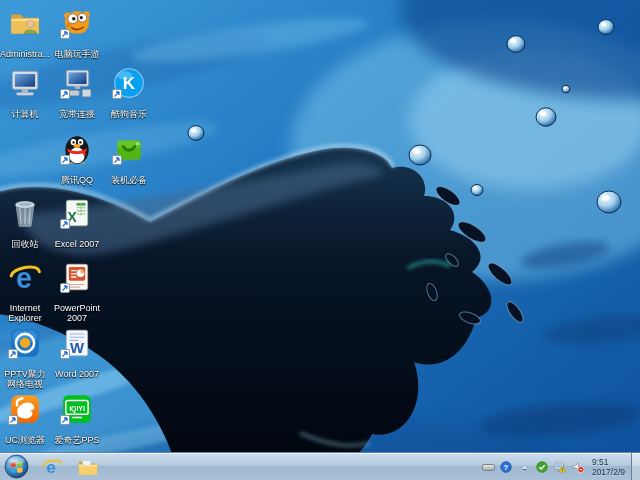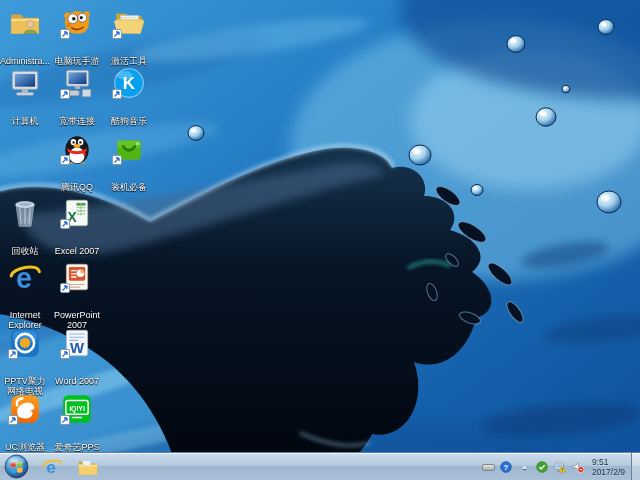--- a/index.html
+++ b/index.html
@@ -6,21 +6,21 @@
   .stage{position:relative;width:640px;height:480px;overflow:hidden;
          font-family:"Liberation Sans","DejaVu Sans",sans-serif;}
   .wall{position:absolute;left:0;top:0;width:640px;height:480px;}
   
   .dicon{position:absolute;width:50px;text-align:center;cursor:default;}
   .art{position:relative;width:34px;height:34px;margin:0 auto;}
   .art svg{width:34px;height:34px;display:block;}
   .sc{position:absolute;left:0px;bottom:1px;width:10px;height:10px;background:#fff;
       border:1px solid #8899aa;border-radius:2px;box-sizing:border-box;}
   .sc svg{width:8px;height:8px;display:block;}
-  .lbl{margin-top:16px;font-size:9px;line-height:1.15;color:#fff;
+  .lbl{margin-top:9px;font-size:9px;line-height:1.15;color:#fff;
        text-shadow:0 1px 1px rgba(0,0,0,.95),0 0 2px rgba(0,0,0,.8);word-wrap:break-word;}
   
   .taskbar{position:absolute;left:0;bottom:0;width:640px;height:28px;
            background:linear-gradient(180deg,#cdddec 0%,#b4cade 45%,#9fb8d0 50%,#aac0d7 100%);
            border-top:1px solid #63809c;box-shadow:inset 0 1px 0 #e9f3fb;box-sizing:border-box;}
   .orb{position:absolute;left:4px;top:1px;width:25px;height:25px;cursor:pointer;}
   .tbtn{position:absolute;top:3px;width:24px;height:22px;cursor:pointer;}
   .tbtn svg{width:22px;height:22px;display:block;margin:0 auto;}
   .tray{position:absolute;right:13px;top:0;height:28px;display:flex;align-items:center;gap:5px;}
   .tico{width:13px;height:13px;display:flex;align-items:center;justify-content:center;cursor:pointer;}
@@ -171,37 +171,20 @@
         </svg>
       <span class="sc">
           <svg viewBox="0 0 8 8">
             <path d="M1.5 6.5 L6 2 M6 2 h-3 M6 2 v3" stroke="#2a6fd4" stroke-width="1.3" fill="none"></path>
           </svg>
         </span>
     </div>
     <div class="lbl">电脑玩手游</div>
   </div>
 
-  <div class="dicon" style="left:104px;top:6px">
-    <div class="art">
-      <svg viewBox="0 0 32 32">
-          <path d="M4 7 h9 l2 2.5 H28 v6 H4z" fill="#caa23c"></path>
-          <rect x="8" y="9" width="17" height="15" fill="#eef3f8" stroke="#b8c4d0" stroke-width=".6"></rect>
-          <path d="M8 11 h14 M8 13.5 h14 M8 16 h14" stroke="#c5d2de" stroke-width=".8"></path>
-          <path d="M2 14 l4-1.5 h22 l2.5 1.5 -3.5 12 H5.5z" fill="#eec967"></path>
-          <path d="M2 14 h27 l-3.2 11.5 H5z" fill="#f3d478"></path>
-        </svg>
-      <span class="sc">
-          <svg viewBox="0 0 8 8">
-            <path d="M1.5 6.5 L6 2 M6 2 h-3 M6 2 v3" stroke="#2a6fd4" stroke-width="1.3" fill="none"></path>
-          </svg>
-        </span>
-    </div>
-    <div class="lbl">激活工具</div>
-  </div>
 
   <div class="dicon" style="left:0px;top:66px">
     <div class="art">
       <svg viewBox="0 0 32 32">
           <defs>
             <linearGradient id="scr1" x1="0" y1="0" x2="1" y2="1">
               <stop offset="0" stop-color="#6fa8e0"></stop>
               <stop offset="1" stop-color="#123a80"></stop>
             </linearGradient>
           </defs>

